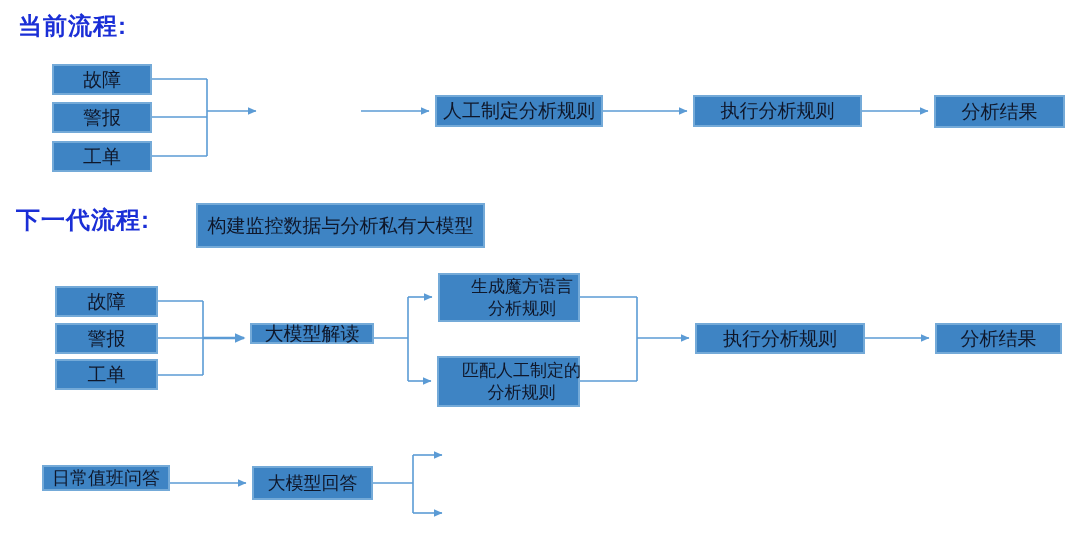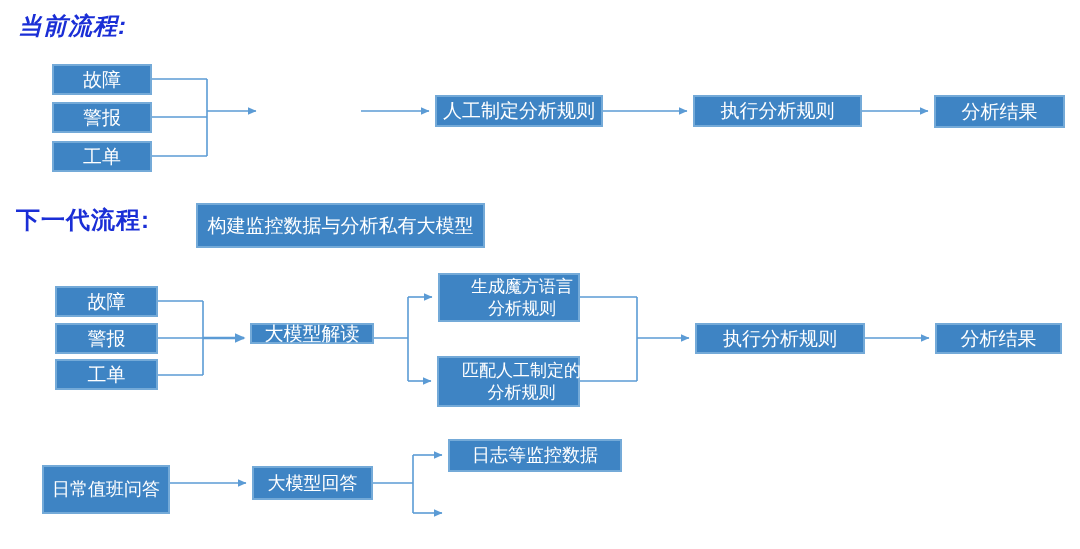--- a/index.html
+++ b/index.html
@@ -36,21 +36,21 @@
     font-size: 24px;
     font-weight: bold;
     letter-spacing: 1px;
     white-space: nowrap;
   }
   .box {
     position: absolute;
     box-sizing: border-box;
     background: #3e84c4;
     border: 2px solid #74aad8;
-    color: #ffffff;
+    color: #0f172a;
     display: flex;
     flex-direction: column;
     align-items: center;
     justify-content: center;
     text-align: center;
     font-size: 19px;
     line-height: 1.25;
     white-space: nowrap;
   }
   .box .ln { display: block; }
@@ -58,36 +58,36 @@
   .fs18 { font-size: 18px; }
 
   
   .b-cur-fault   { left: 52px;  top: 64px;  width: 100px; height: 31px; }
   .b-cur-alert   { left: 52px;  top: 102px; width: 100px; height: 31px; }
   .b-cur-ticket  { left: 52px;  top: 141px; width: 100px; height: 31px; }
   .b-cur-interp  { left: 262px; top: 96px;  width: 99px;  height: 31px; }
   .b-cur-define  { left: 435px; top: 95px;  width: 168px; height: 32px; }
   .b-cur-exec    { left: 693px; top: 95px;  width: 169px; height: 32px; }
   .b-cur-result  { left: 934px; top: 95px;  width: 131px; height: 33px; }
-  .h-current     { left: 18px;  top: 10px; font-style: italic; }
+  .h-current     { left: 18px;  top: 10px; }
 
   
   .h-next        { left: 16px;  top: 204px; }
   .b-model       { left: 196px; top: 203px; width: 289px; height: 45px; }
   .b-next-fault  { left: 55px;  top: 286px; width: 103px; height: 31px; }
   .b-next-alert  { left: 55px;  top: 323px; width: 103px; height: 31px; }
   .b-next-ticket { left: 55px;  top: 359px; width: 103px; height: 31px; }
   .b-next-interp { left: 250px; top: 323px; width: 124px; height: 21px; }
   .b-branch-gen  { left: 438px; top: 273px; width: 142px; height: 49px; }
   .b-branch-match{ left: 437px; top: 356px; width: 143px; height: 51px; }
   .b-next-exec   { left: 695px; top: 323px; width: 170px; height: 31px; }
   .b-next-result { left: 935px; top: 323px; width: 127px; height: 31px; }
 
   
-  .b-qa-q    { left: 42px;  top: 465px; width: 128px; height: 49px; }
+  .b-qa-q    { left: 42px;  top: 465px; width: 128px; height: 26px; }
   .b-qa-a    { left: 252px; top: 466px; width: 121px; height: 34px; }
   .b-qa-logs { left: 448px; top: 439px; width: 174px; height: 33px; }
   .b-qa-gen  { left: 448px; top: 494px; width: 239px; height: 39px; }
 </style>
 </head>
 <body>
 
 <div class="canvas">
 
   <svg class="connectors" viewBox="0 0 1080 549" xmlns="http://www.w3.org/2000/svg">
@@ -164,15 +164,14 @@
   <div class="box b-branch-match fs17">
     <span class="ln">匹配人工制定的</span>
     <span class="ln">分析规则</span>
   </div>
 
   <div class="box b-next-exec">执行分析规则</div>
   <div class="box b-next-result">分析结果</div>
 
   <div class="box b-qa-q fs18">日常值班问答</div>
   <div class="box b-qa-a fs18">大模型回答</div>
-  <div class="box b-qa-logs fs18">日志等监控数据</div>
 
 </div>
 
 </body></html>

